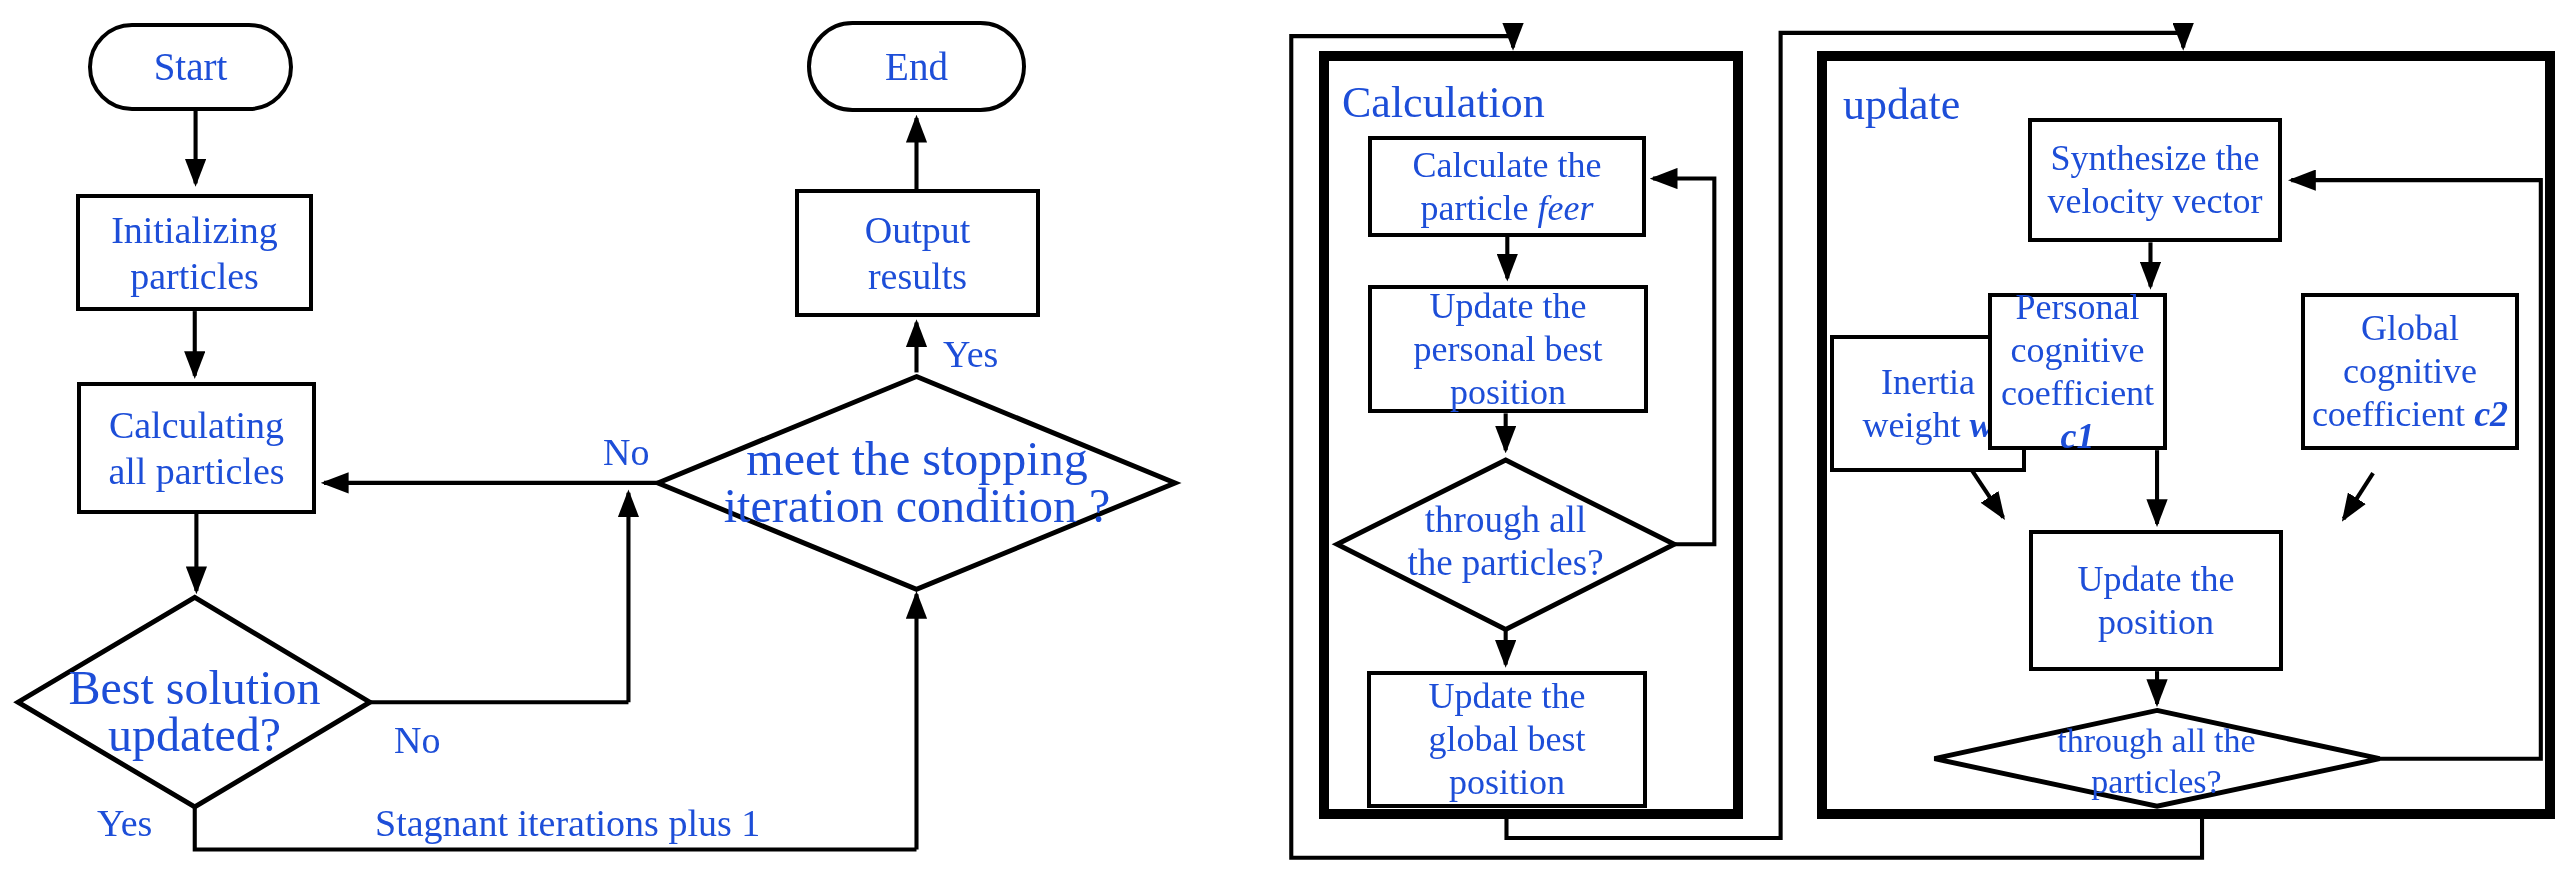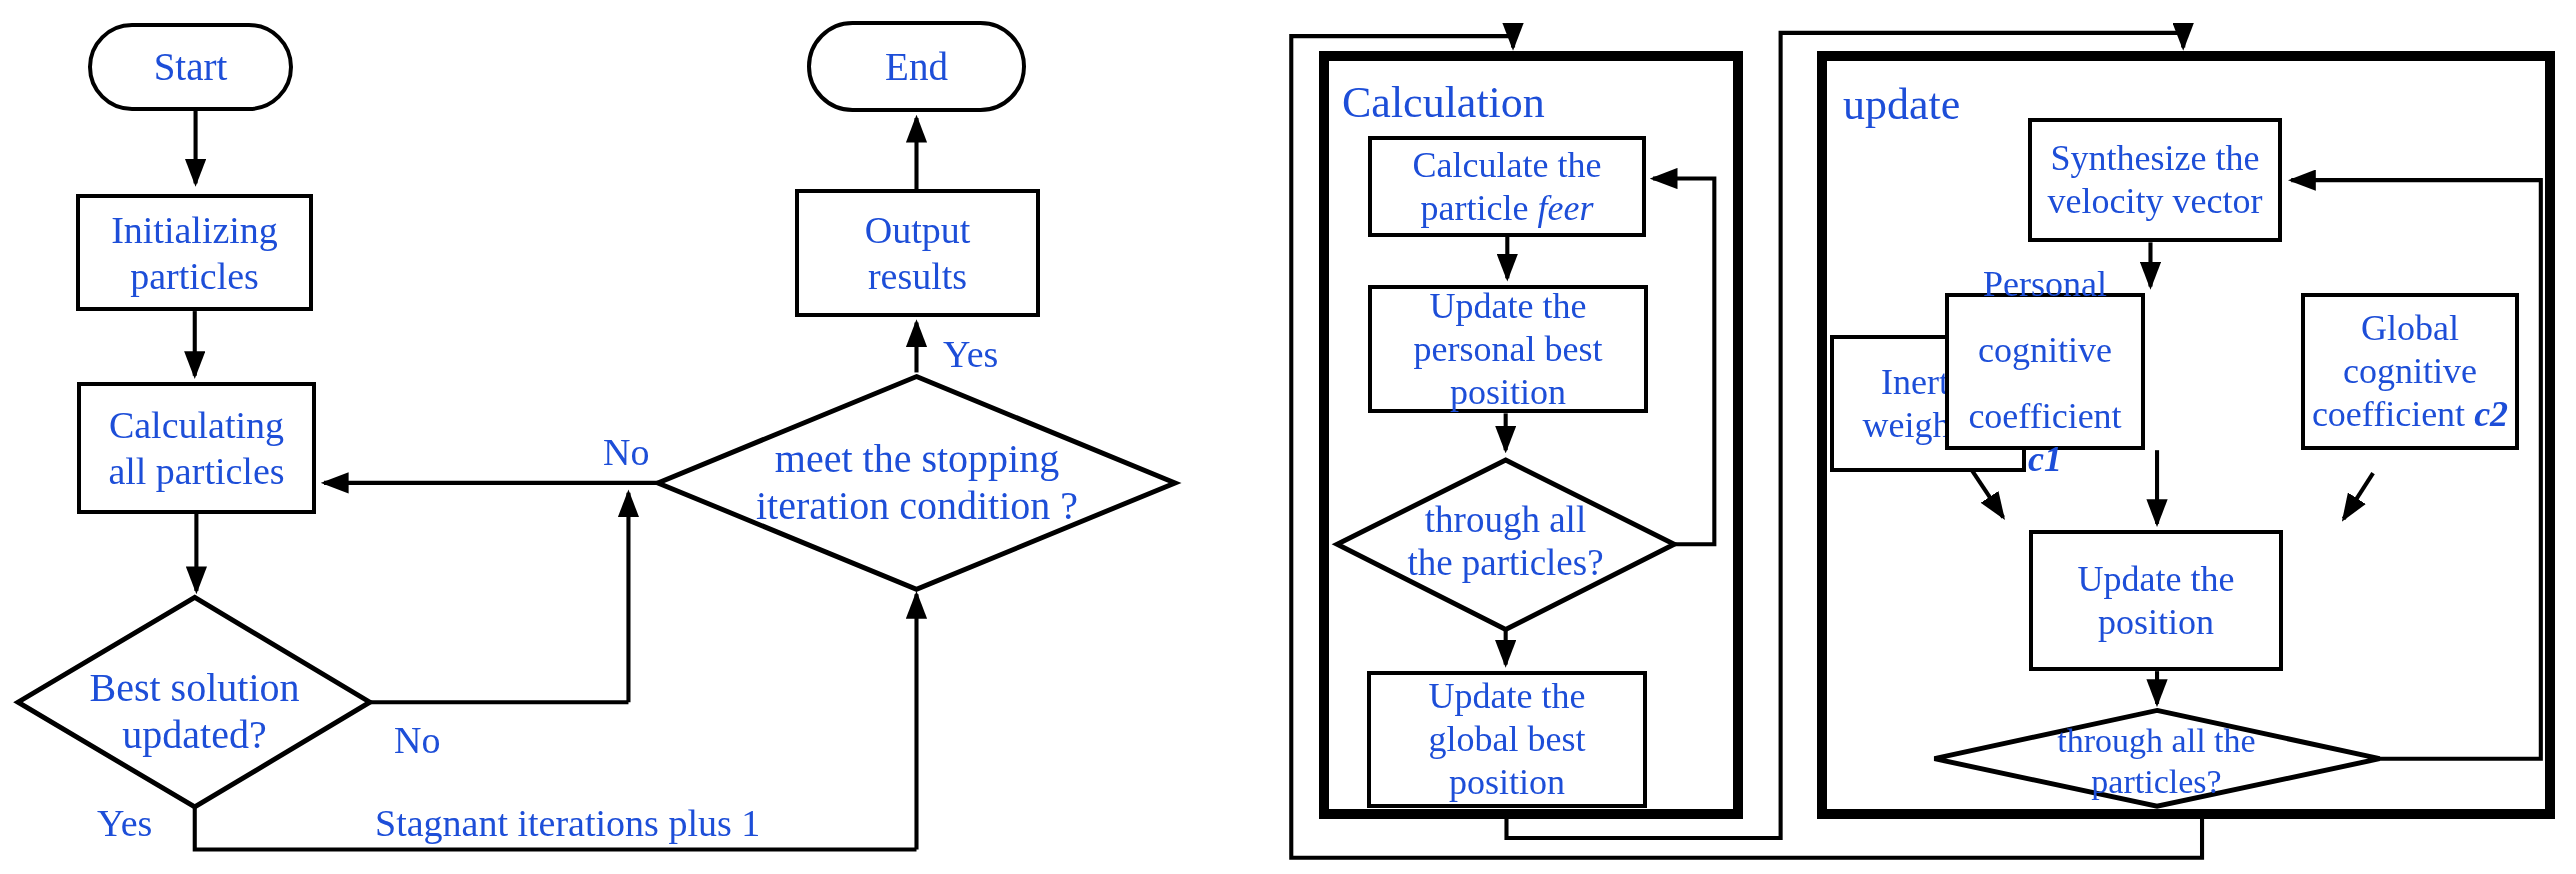--- a/index.html
+++ b/index.html
@@ -7,21 +7,21 @@
          font-family:"Liberation Serif","DejaVu Serif",serif;color:#1d4ed8;}
   .wires{position:absolute;left:0;top:0;width:2576px;height:875px;}
   .node{position:absolute;box-sizing:border-box;border:4.1px solid #000;background:#fff;
         display:flex;flex-direction:column;align-items:center;justify-content:center;
         text-align:center;font-size:38px;line-height:46px;}
   .oval{border-radius:47px;font-size:39px;}
   .rnode{font-size:36px;line-height:43px;}
   .panel{position:absolute;box-sizing:border-box;border:10.6px solid #000;background:transparent;}
   .ptitle{position:absolute;font-size:44px;line-height:47px;}
   .dtext{position:absolute;display:flex;flex-direction:column;align-items:center;
-         text-align:center;font-size:40px;line-height:47px;}
+         text-align:center;font-size:48px;line-height:47px;}
   .dtext.sm{font-size:37px;line-height:43px;}
   .dtext.xs{font-size:34px;line-height:41px;}
   .lab{position:absolute;font-size:38px;line-height:47px;white-space:nowrap;}
   .var{font-style:italic;font-weight:bold;}
   .em{font-style:italic;}
 </style>
 </head>
 <body>
 
 <div class="stage">
@@ -141,21 +141,21 @@
   <div class="node rnode" style="left:2028px;top:118px;width:254px;height:124px;">
     <span>Synthesize the</span>
     <span>velocity vector</span>
   </div>
 
   <div class="node rnode" style="left:1830px;top:311px;width:196px;height:137px;margin-top:24px;">
     <span>Inertia</span>
     <span><span>weight </span><span class="var">w</span></span>
   </div>
 
-  <div class="node rnode" style="left:1945px;top:293px;width:200px;height:157px;gap:23px;">
+  <div class="node rnode" style="left:1988px;top:293px;width:179px;height:157px;">
     <span>Personal</span>
     <span>cognitive</span>
     <span><span>coefficient </span><span class="var">c1</span></span>
   </div>
 
   <div class="node rnode" style="left:2301px;top:293px;width:218px;height:157px;">
     <span>Global</span>
     <span>cognitive</span>
     <span><span>coefficient </span><span class="var">c2</span></span>
   </div>

